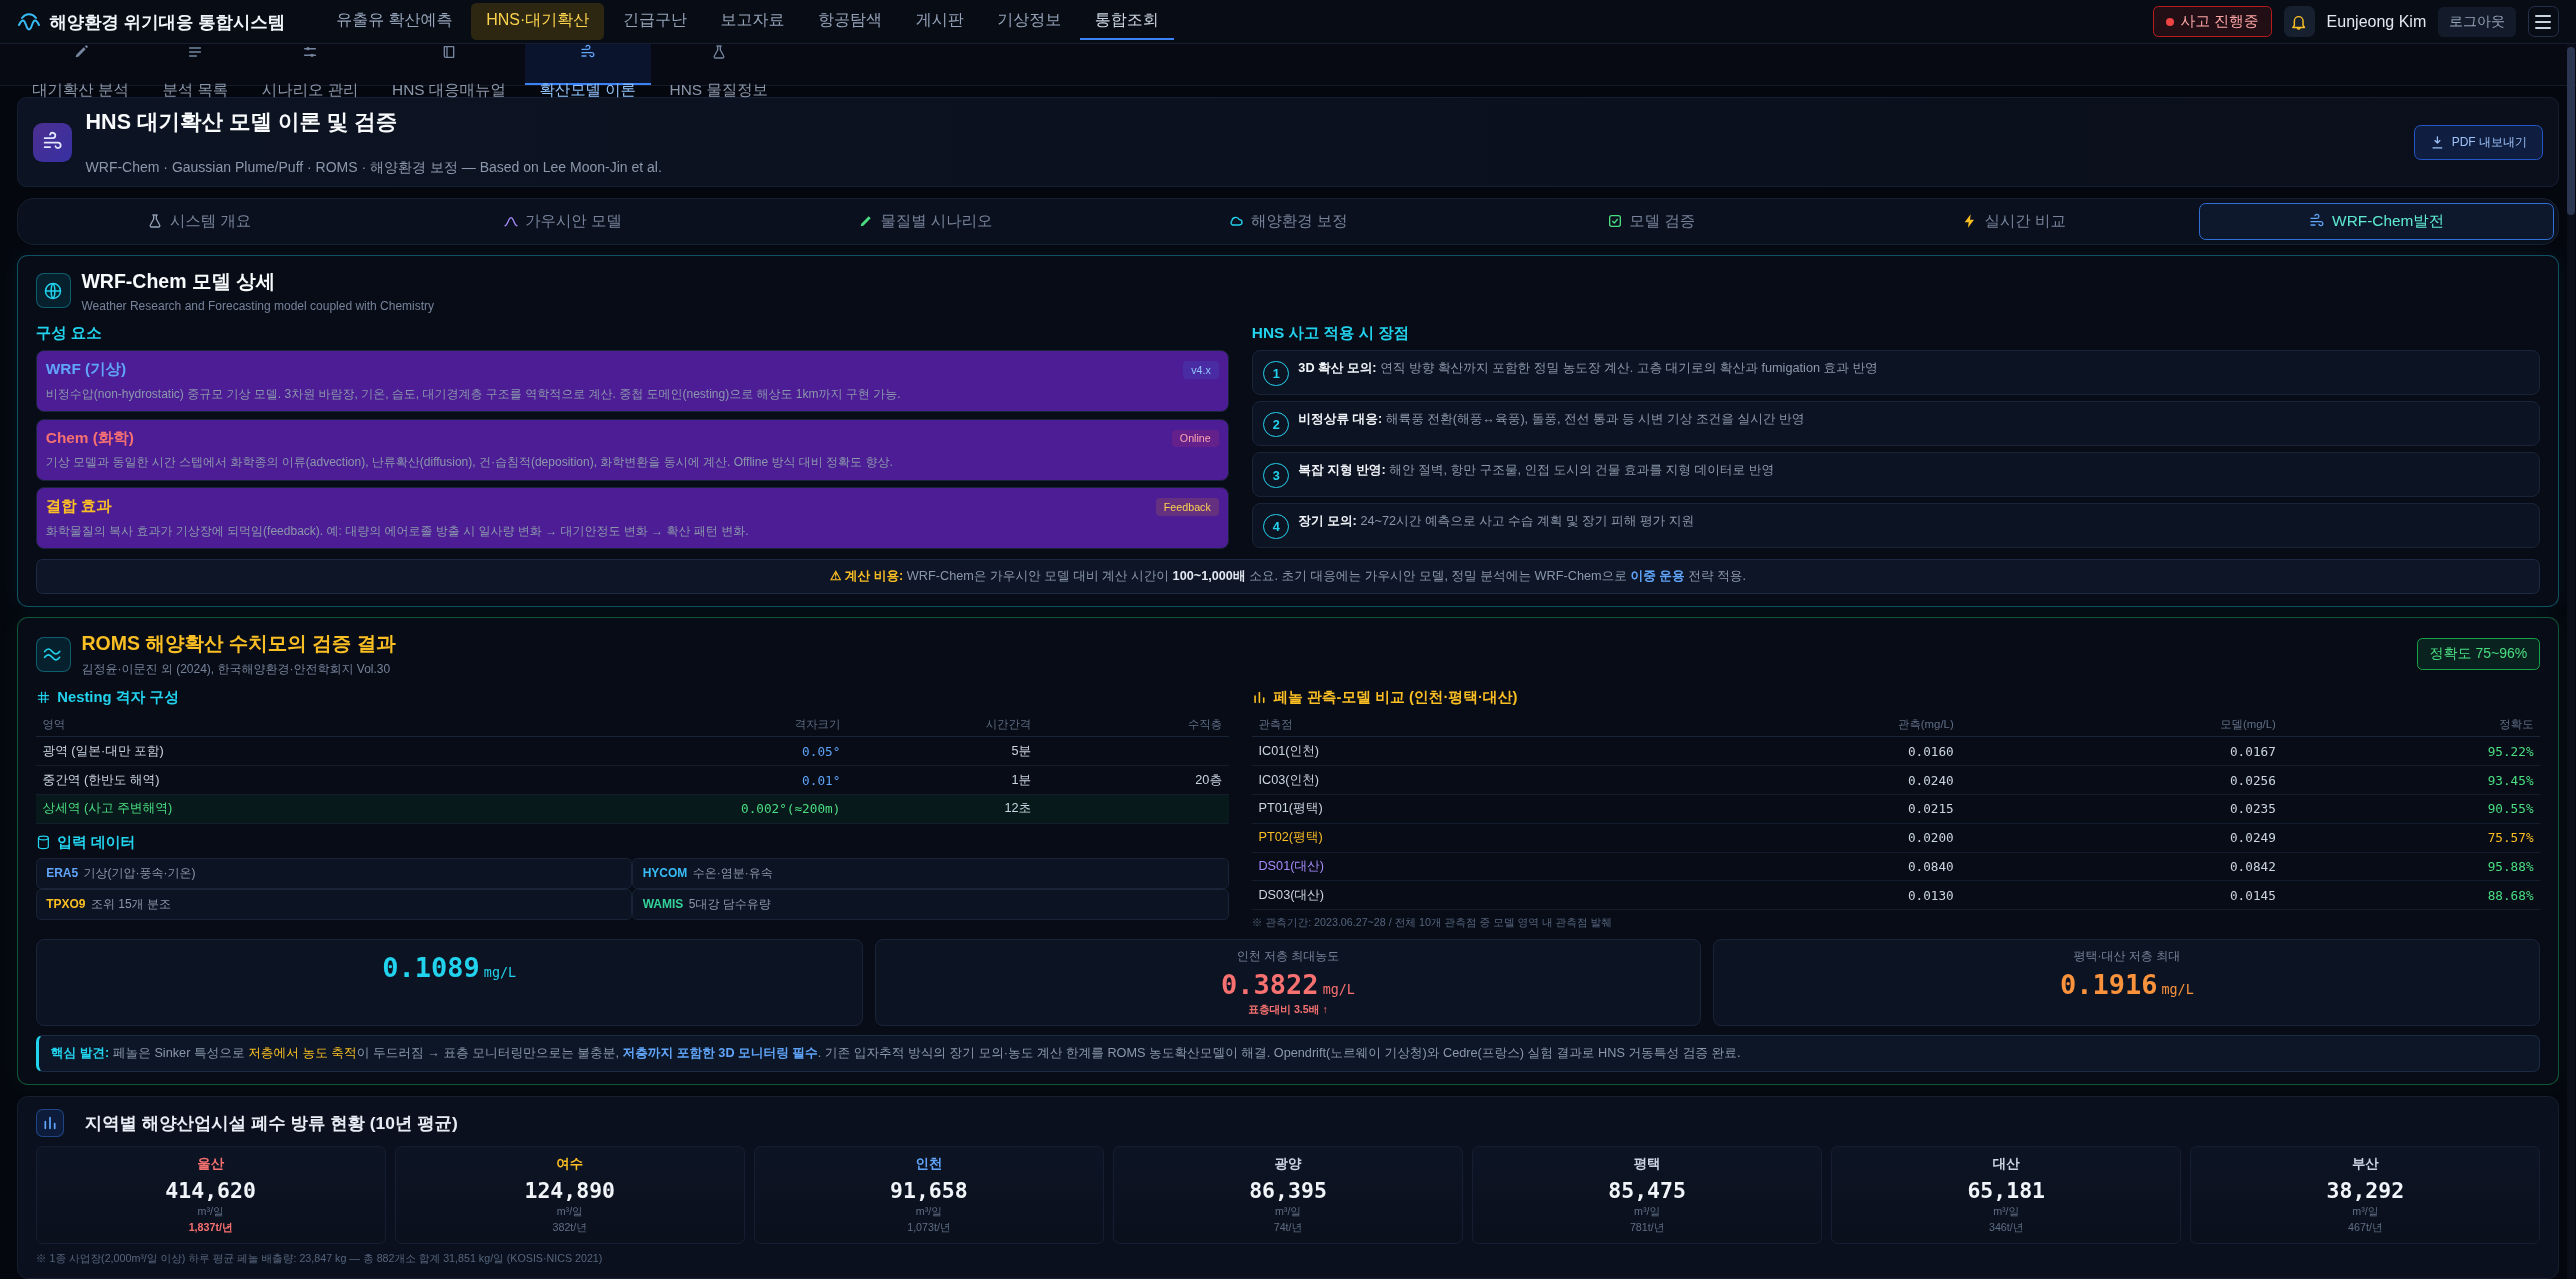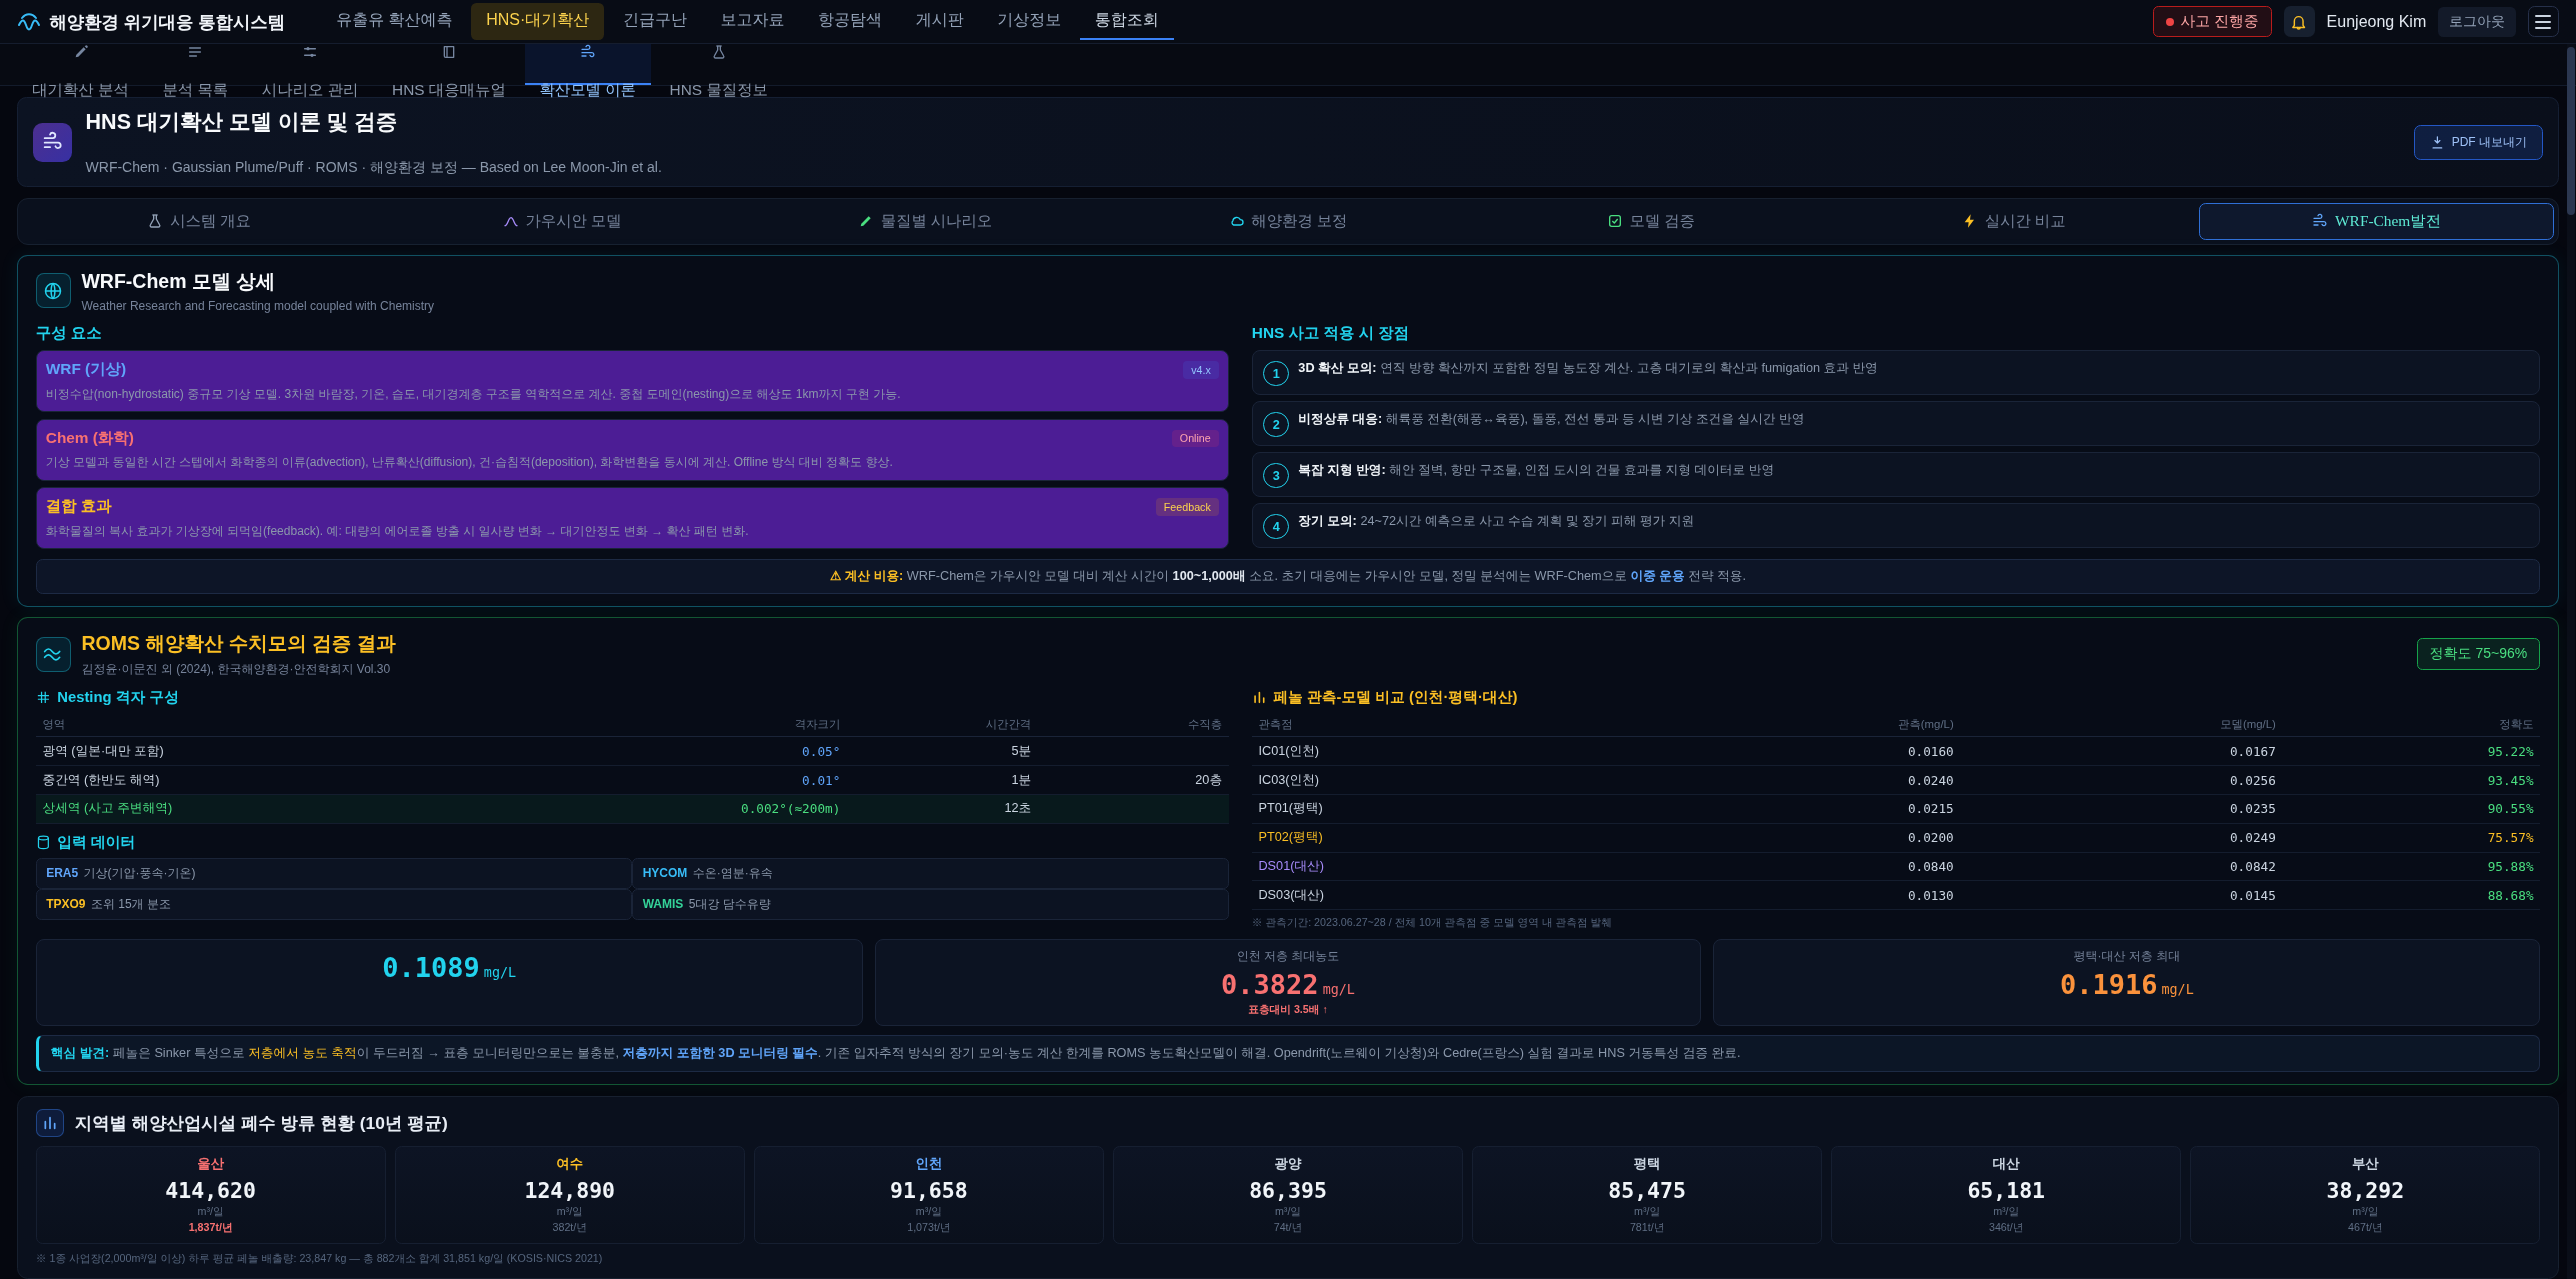--- a/index.html
+++ b/index.html
@@ -35,21 +35,21 @@
   
   .page-header { margin:10.7px 17.4px 0; display:flex; align-items:center; gap:13.4px; background:linear-gradient(90deg,#0c1322,#0a0f1b); border:0.7px solid #151f33; border-radius:9.4px; padding:9.4px 14.8px; }
   .ph-icon { width:39px; height:39px; border-radius:9.4px; background:linear-gradient(135deg,#4c2f8f,#3730a3); display:flex; align-items:center; justify-content:center; color:#e0e7ff; }
   .ph-icon svg { width:21.5px; height:21.5px; }
   .ph-title { font-size:21.5px; font-weight:bold; color:#f8fafc; }
   .ph-sub { font-size:14px; color:#8b98ab; margin-top:23px; }
   .pdf-btn { margin-left:auto; display:flex; gap:6.7px; align-items:center; background:rgba(37,99,235,0.18); border:0.7px solid #2457c5; color:#9ec1f7; font-size:12px; padding:8px 14.8px; border-radius:6.7px; white-space:nowrap;text-align:center; }
   .pdf-btn svg { width:14.8px; height:14.8px; }
 
   
-  .tabstrip { margin:10.7px 17.4px 0; background:#0a101d; border:0.7px solid #17202f; border-radius:11px; display:flex; padding:3.4px; gap:8px;font-family:Liberation Serif, serif; }
+  .tabstrip { margin:10.7px 17.4px 0; background:#0a101d; border:0.7px solid #17202f; border-radius:17px; display:flex; padding:3.4px; gap:8px; }
   .tab { flex:1; display:flex; align-items:center; justify-content:center; gap:6.7px; font-size:15.4px; color:#76839a; padding:7.4px 0; border:1.3px solid transparent; border-radius:6.7px; white-space:nowrap; }
   .tab .ic { width:16px; height:16px; }
   .tab.active { border-color:#2f6fd6; background:rgba(59,130,246,0.08); color:#5eead4; }
   .c-gray{color:#94a3b8}.c-purple{color:#a78bfa}.c-green{color:#4ade80}.c-cyan{color:#22d3ee}.c-amber{color:#fbbf24}.c-blue{color:#60a5fa}
 
   
   .section { margin:10.7px 17.4px 0; background:#070c17; border:1.3px solid rgba(34,211,238,0.35); box-shadow:0 0 20px rgba(34,211,238,0.07); border-radius:10.7px; padding:12px 17.4px; }
   .section.green { border-color:rgba(34,197,94,0.4); box-shadow:0 0 20px rgba(34,197,94,0.07); }
   .sec-head { display:flex; align-items:center; gap:10.7px; }
   .sec-icon { width:35px; height:35px; border-radius:8px; display:flex; align-items:center; justify-content:center; background:rgba(8,145,178,0.15); border:0.7px solid rgba(34,211,238,0.35); color:#22d3ee; }
@@ -114,21 +114,21 @@
   .stat-value.cyan{color:#22d3ee}.stat-value.red{color:#f87171}.stat-value.orange{color:#fb923c}
   .stat-unit { font-size:13.4px; font-weight:normal; margin-left:4px; }
   .stat-sub { font-size:10.7px; color:#f87171; margin-top:2.7px; font-weight:bold; }
 
   .finding-bar { margin-top:9.4px; background:#0c1626; border:0.7px solid #1d2a44; border-left:3.4px solid #22d3ee; border-radius:6.7px; padding:8px 12px; font-size:12.7px; color:#8b98ab; line-height:1.5; }
   .finding-bar .lead { color:#22d3ee; font-weight:bold; }
   .hl-amber { color:#fbbf24; } .hl-blue { color:#60a5fa; font-weight:bold; }
 
   
   .disc-section { margin:10.7px 17.4px 0; background:#0a101d; border:0.7px solid #17202f; border-radius:10.7px; padding:12px 17.4px; }
-  .disc-head { display:flex; gap:11px; align-items:center; }
+  .disc-head { display:flex; gap:21px; align-items:center; }
   .disc-icon { width:28px; height:28px; border-radius:6.7px; background:rgba(37,99,235,0.15); border:0.7px solid rgba(59,130,246,0.4); color:#60a5fa; display:flex; align-items:center; justify-content:center; }
   .disc-icon svg { width:16px; height:16px; }
   .disc-title { font-size:17.4px; font-weight:bold; color:#e8edf5; }
   .disc-grid { display:grid; grid-template-columns:repeat(7,1fr); gap:9.4px; margin-top:9.4px; }
   .disc-tile { background:linear-gradient(180deg,#0d1424,#0a101c); border:0.7px solid #161f31; border-radius:6.7px; padding:8px 6.7px; text-align:center; }
   .disc-city { font-size:13.4px; font-weight:bold; color:#cbd5e1; }
   .city-red{color:#f87171}.city-amber{color:#fbbf24}.city-blue{color:#60a5fa}
   .disc-value { font-size:21.5px; font-weight:bold; color:#f1f5f9; margin-top:5.4px; font-family:"DejaVu Sans Mono",monospace; }
   .disc-unit { font-size:10.7px; color:#5f6e84; margin-top:2px; }
   .disc-sub { font-size:10.7px; color:#5f6e84; margin-top:1.3px; }

